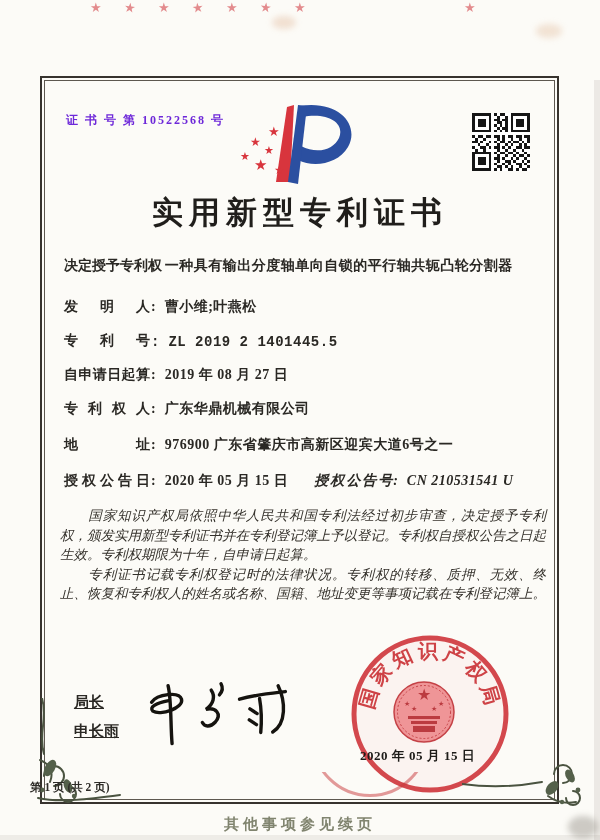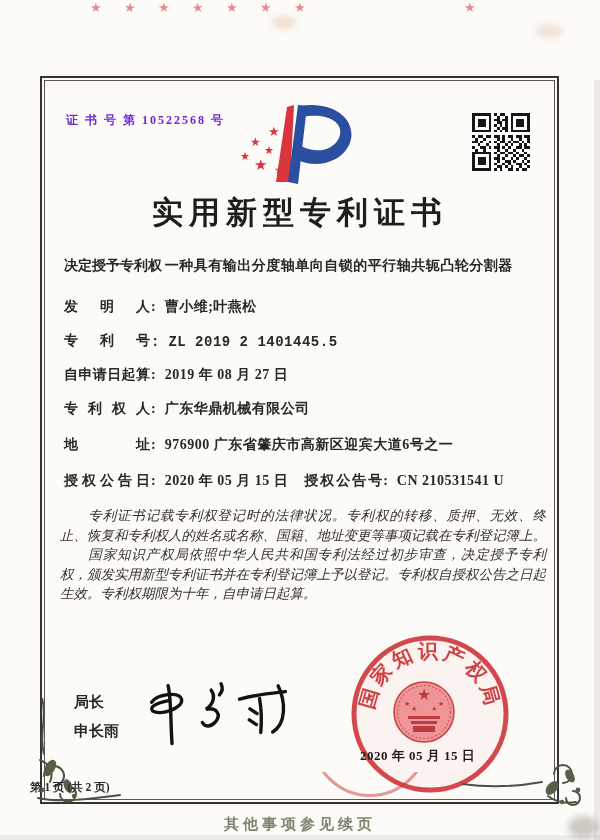--- a/index.html
+++ b/index.html
@@ -57,34 +57,34 @@
   
   .frow { left:64px; width:478px; font-size:14px; font-weight:600; color:#2a2824; white-space:nowrap; }
   .fr0{top:257px;} .fr1{top:298px;} .fr2{top:332px;font-family:Liberation Mono, monospace;} .fr3{top:366px;}
   .fr4{top:400px;} .fr5{top:436px;} .fr6{top:472px;}
   .flabel {
     display:inline-block; width:86px; vertical-align:bottom;
     text-align:justify; text-align-last:justify;
   }
   .fcolon { margin:0 9px 0 1px; }
   .fvalue { letter-spacing:0.5px; }
-  .g2 { margin-left:16px; }
+  .g2 { margin-left:26px;font-style:italic; }
   .g2 .flabel { width:78px; }
 
   
   .paras {
     left:60px; top:506px; width:486px;
     font-size:13.5px; line-height:19.5px; font-style:italic; font-weight:500;
     color:#34312b; text-align:justify;
   }
   .paras p { text-indent:2.1em; }
 
   
   .director { left:74px; top:693px; font-size:15px; font-weight:600; color:#2b2925; }
-  .director div { margin-bottom:10px; }
+  .director div { margin-bottom:10px;text-decoration:underline; }
   .signature { left:136px; top:676px; }
 
   
   .seal { left:350px; top:634px; opacity:0.92; }
   .seal-date {
     left:360px; top:747px; font-size:13px; font-weight:600;
     letter-spacing:0.5px; color:#1e1c19;
   }
   .arc-wrap { left:308px; top:772px; width:128px; height:31px; overflow:hidden; }
   .arc-circle {
@@ -167,22 +167,22 @@
   <span class="flabel">专利权人</span><span class="fcolon">:</span><span class="fvalue">广东华鼎机械有限公司</span>
 </div>
 <div class="abs frow fr5">
   <span class="flabel">地址</span><span class="fcolon">:</span><span class="fvalue">976900 广东省肇庆市高新区迎宾大道6号之一</span>
 </div>
 <div class="abs frow fr6">
   <span><span class="flabel">授权公告日</span><span class="fcolon">:</span><span class="fvalue">2020 年 05 月 15 日</span></span><span class="g2"><span class="flabel">授权公告号</span><span class="fcolon">:</span><span class="fvalue">CN 210531541 U</span></span>
 </div>
 
 <div class="abs paras">
+  <p>国家知识产权局依照中华人民共和国专利法经过初步审查，决定授予专利权，颁发实用新型专利证书并在专利登记簿上予以登记。专利权自授权公告之日起生效。专利权期限为十年，自申请日起算。</p>
   <p>专利证书记载专利权登记时的法律状况。专利权的转移、质押、无效、终止、恢复和专利权人的姓名或名称、国籍、地址变更等事项记载在专利登记簿上。</p>
-  <p>国家知识产权局依照中华人民共和国专利法经过初步审查，决定授予专利权，颁发实用新型专利证书并在专利登记簿上予以登记。专利权自授权公告之日起生效。专利权期限为十年，自申请日起算。</p>
 </div>
 
 <div class="abs director">
   <div>局长</div>
   <div>申长雨</div>
 </div>
 
 <svg class="abs signature" width="160" height="72" viewBox="0 0 160 72">
   <g fill="none" stroke="#15130f" stroke-width="3.4" stroke-linecap="round" transform="rotate(-2 80 36)">
     <path d="M33,8 C36,22 34,48 35,66"></path>

